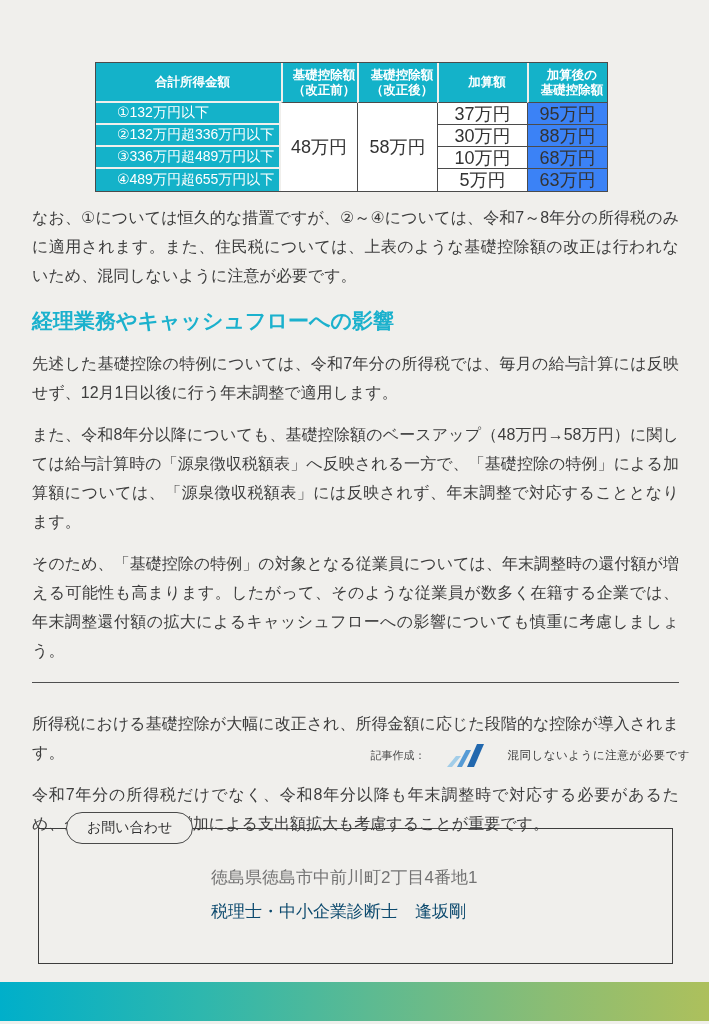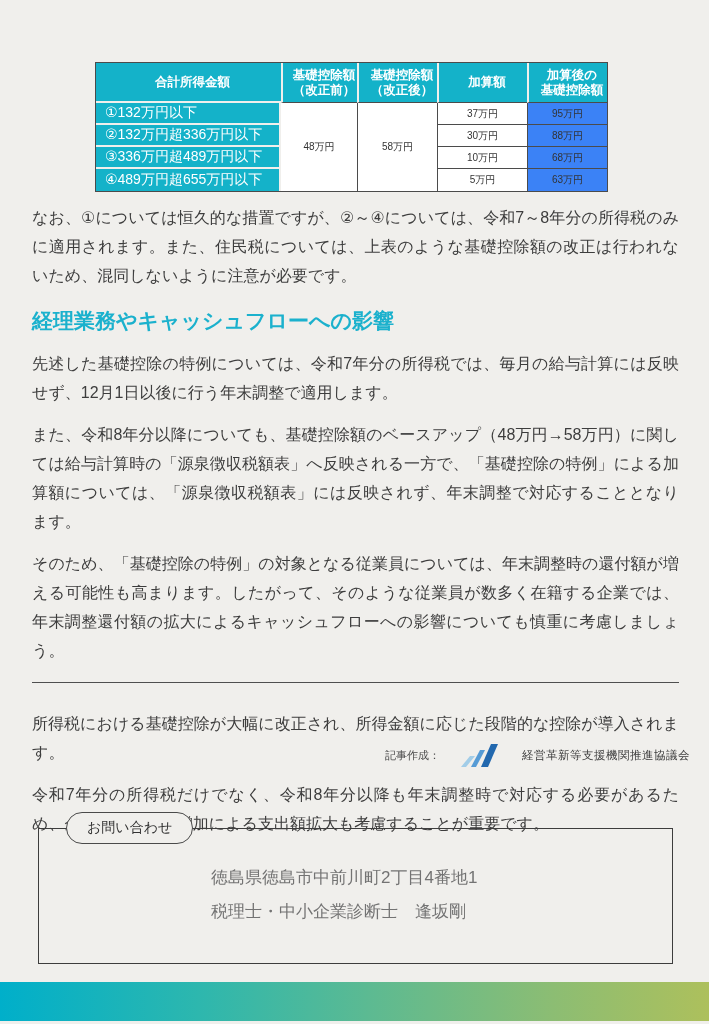--- a/index.html
+++ b/index.html
@@ -30,26 +30,26 @@
     background:#14b2c9; color:#ffffff;
     font-weight:bold; font-size:12.5px; line-height:1.2;
     text-align:center; white-space:pre-line;
     border-bottom:1px solid #4b4b4b;
     padding-left:8px;
   }
   .th.gap { border-left:2px solid #f0efec; }
   .th.c1  { border-bottom:2px solid #f0efec; }
   .bracket {
     background:#14b2c9; color:#ffffff;
-    font-size:14px; justify-content:flex-start; padding-left:9px;
+    font-size:14px; justify-content:flex-start; padding-left:21px;
     border-right:2px solid #f0efec;
     border-bottom:2px solid #f0efec;
   }
   .bracket.last { border-bottom:none; }
-  .td { background:#ffffff; font-size:10px; color:#333333; }
+  .td { background:#ffffff; font-size:18px; color:#333333; }
   .after, .add, .total { border-left:1px solid #4b4b4b; }
   .add, .total { border-bottom:1px solid #4b4b4b; }
   .bb0 { border-bottom:none; }
   .total { background:#3b82f6; }
   .merged { grid-row:2 / 6; }
   .colB { grid-column:2; }
   .colA { grid-column:3; }
 
   
   .content {
@@ -87,21 +87,21 @@
   .badge {
     position:absolute; left:27px; top:-17px;
     background:#f0efec;
     border:1.5px solid #4a4a4a; border-radius:17px;
     padding:6px 20px;
     font-size:14px; color:#333333;
   }
   .contact-inner { padding:24px 0 0 172px; }
   .office  { font-size:21px; font-weight:bold; color:#1e1e1e; }
   .address { margin-top:13px; font-size:17px; color:#737373; }
-  .person  { margin-top:11px; font-size:17px; color:#737373; }
+  .person  { margin-top:11px; font-size:17px; color:#0c4a6e; }
 
   
   .footer-bar {
     position:absolute; left:0; top:982px;
     width:709px; height:39px;
     background:linear-gradient(90deg,
       #00afca 0%, #2db7ae 28%, #5cba92 52%, #8cbd73 78%, #adc05c 100%);
   }
 </style>
 </head>
@@ -151,21 +151,21 @@
 
   <div class="credit">
     <span>記事作成：</span>
     <span class="logo-icon">
       <svg width="42" height="27" viewBox="0 0 42 27" aria-hidden="true">
         <polygon points="1,25 10,14 15,14 6,25" fill="#a2cde8"></polygon>
         <polygon points="11,25 20,8 25,8 16,25" fill="#569bd5"></polygon>
         <polygon points="21,25 31,2 38,2 28,25" fill="#2268ae"></polygon>
       </svg>
     </span>
-    <span class="org">経営革新等支援機関推進協議会</span>
+    <span class="org">混同しないように注意が必要です</span>
   </div>
 
   <div class="contact-box">
     <div class="badge">お問い合わせ</div>
     <div class="contact-inner">
       <div class="address">徳島県徳島市中前川町2丁目4番地1</div>
       <div class="person">税理士・中小企業診断士　逢坂剛</div>
     </div>
   </div>
 

